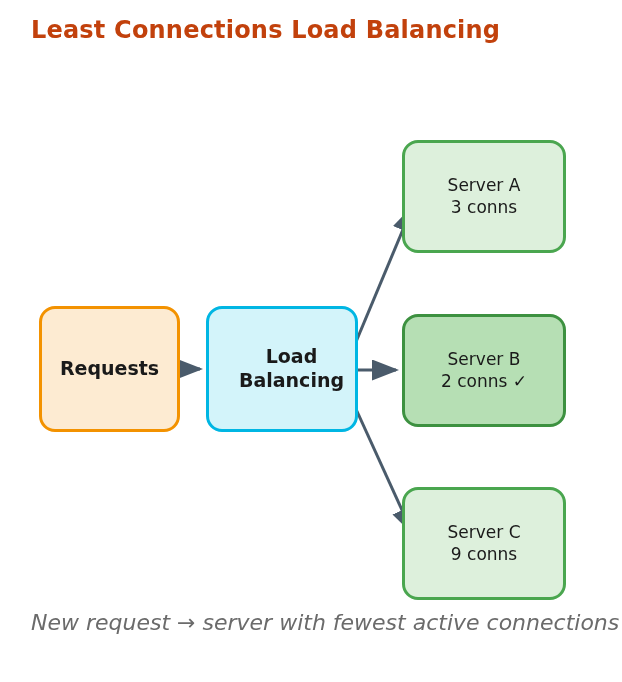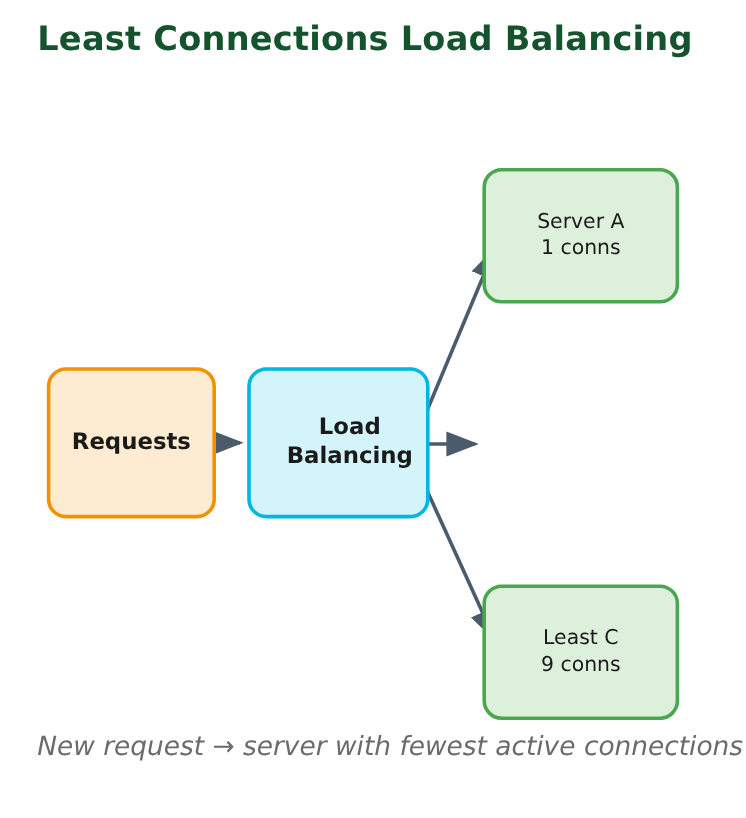--- a/index.html
+++ b/index.html
@@ -17,23 +17,23 @@
   #stage {
     position: absolute;
     left: 0; top: 0;
     width: 622px;
     height: 682px;
   }
   .title {
     position: absolute;
     left: 31px;
     top: 16px;
-    font-size: 28px;
+    font-size: 24px;
     font-weight: bold;
-    color: #14532d;
+    color: #c2410c;
     letter-spacing: 0.2px;
     white-space: nowrap;
   }
   .caption {
     position: absolute;
     left: 31px;
     top: 610px;
     font-size: 22px;
     font-style: italic;
     color: #6b6b6b;
@@ -123,24 +123,28 @@
     <span>Requests</span>
   </div>
 
   <div class="node node-lb">
     <span>Load</span>
     <span class="line2">Balancing</span>
   </div>
 
   <div class="node node-server node-server-a">
     <span>Server A</span>
-    <span class="line2">1 conns</span>
+    <span class="line2">3 conns</span>
   </div>
 
+  <div class="node node-server node-server-b">
+    <span>Server B</span>
+    <span class="line2">2 conns ✓</span>
+  </div>
 
   <div class="node node-server node-server-c">
-    <span>Least C</span>
+    <span>Server C</span>
     <span class="line2">9 conns</span>
   </div>
 
   <div class="caption">New request → server with fewest active connections</div>
 
 </div>
 
 </body></html>

